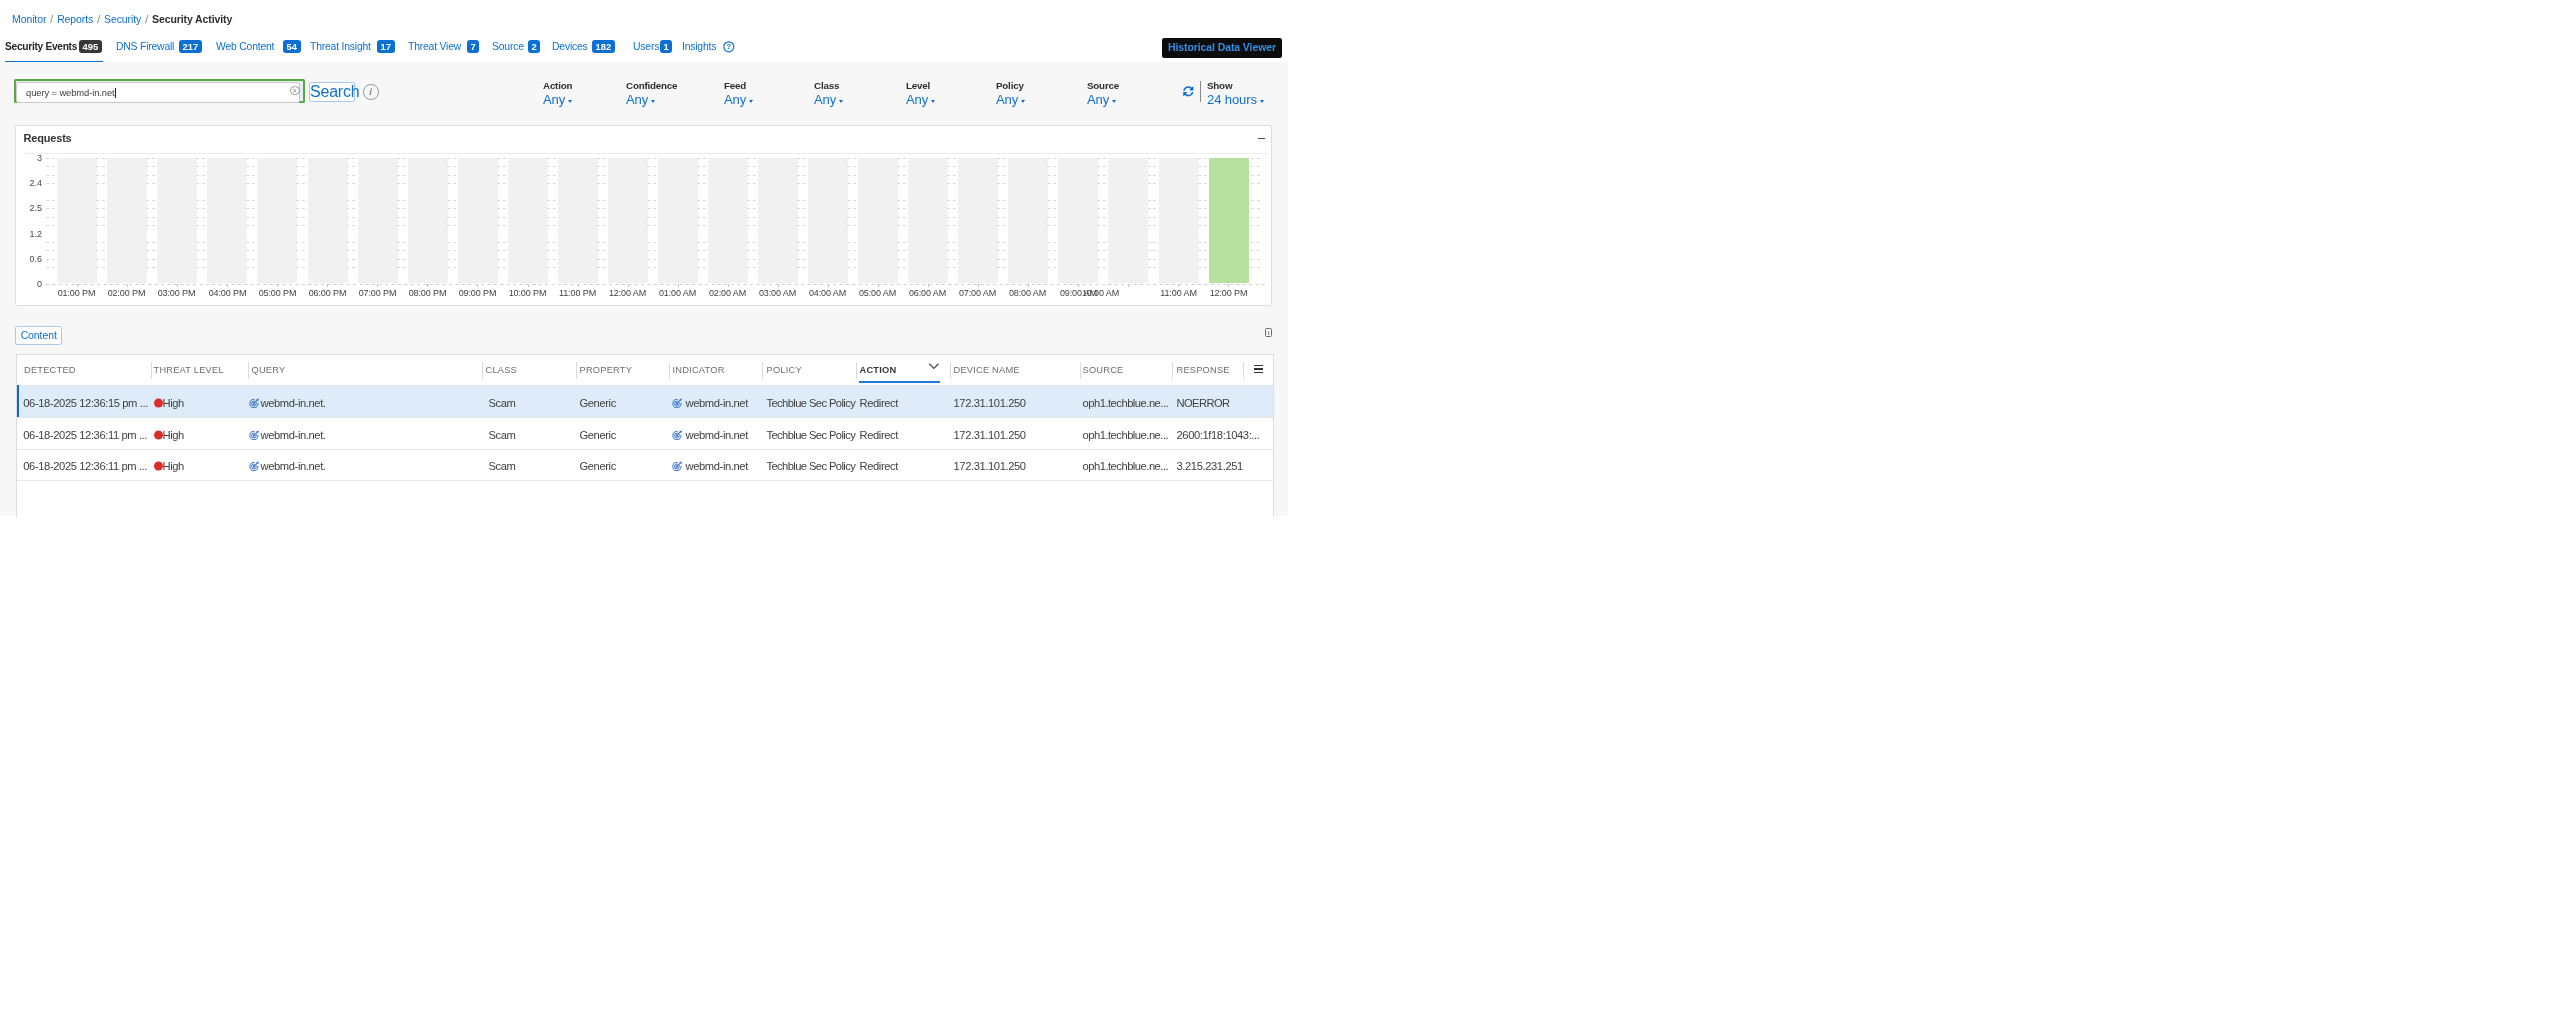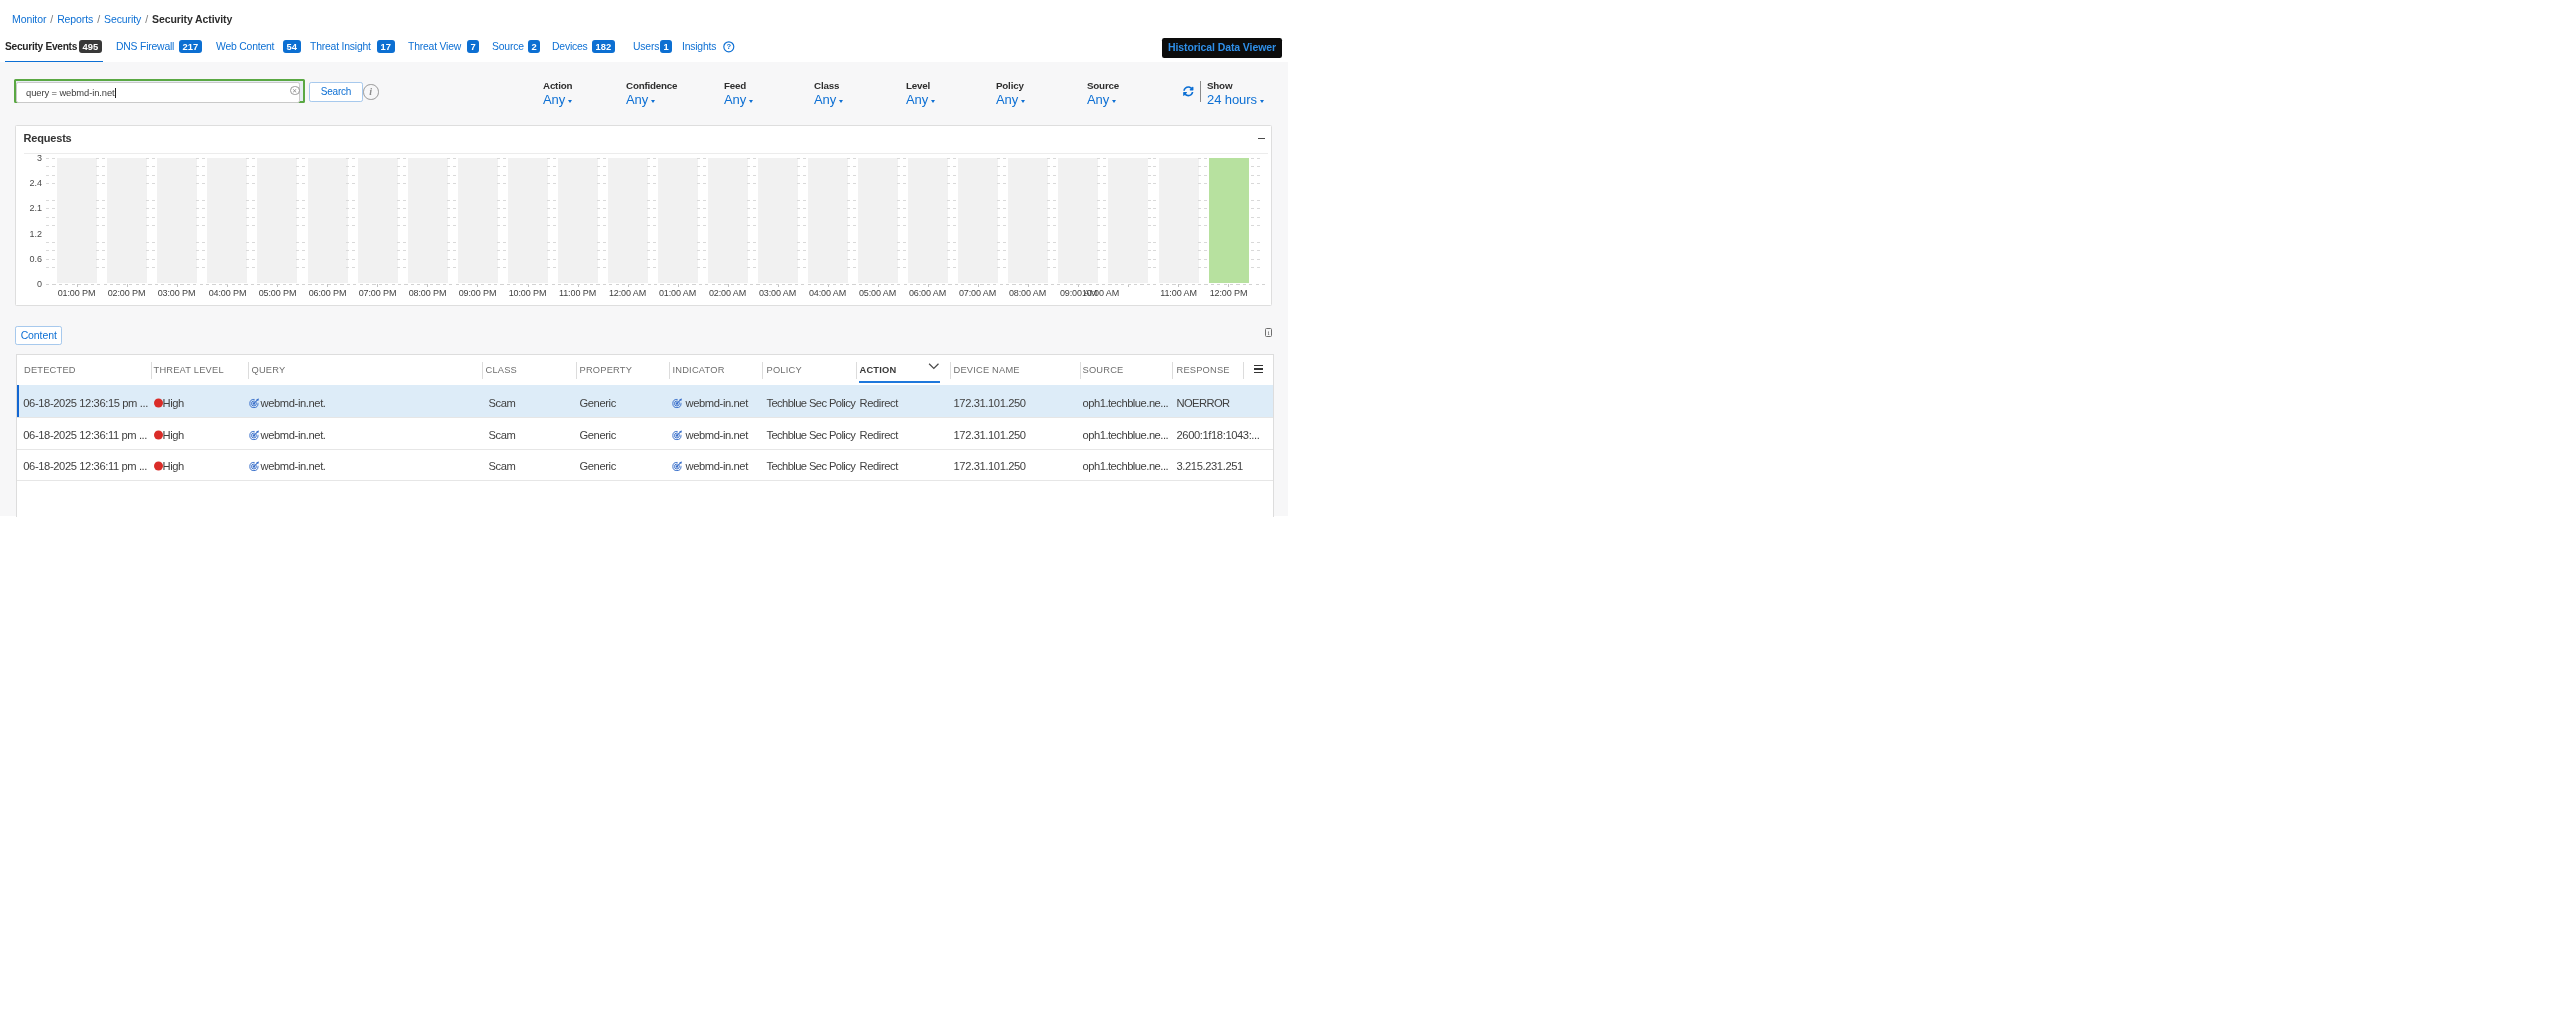--- a/index.html
+++ b/index.html
@@ -11,21 +11,21 @@
 .tab.active { color:#262626; font-weight:700; font-size:10.2px; letter-spacing:-0.3px; }
 .bdg { position:absolute; top:40px; background:#0c6fd2; color:#fff; font-size:9.4px; font-weight:700; border-radius:2.9px; padding:0.7px 3.6px 1.5px; line-height:11.2px; }
 .bdg.dark { background:#383838; }
 #tabline { position:absolute; left:5.1px; top:61px; width:98px; height:1.8px; background:#0c6fd4; }
 #hdv { position:absolute; left:1162px; top:38px; width:120px; height:19.6px; background:#0c0c0c; border-radius:2.2px; color:#2f8fe8; font-size:10.5px; letter-spacing:-0.1px; font-weight:700; text-align:center; line-height:19px; }
 #grey { position:absolute; left:0; top:62px; width:1288px; height:454px; background:#f7f7f8; }
 #greenbox { position:absolute; left:13.5px; top:79px; width:291px; height:24px; border:2.3px solid #5aa843; border-radius:1.5px; background:#e7edf4; }
 #sinput { position:absolute; left:0.6px; top:1.3px; width:284px; height:20.5px; background:#fff; border:0.7px solid #c9c9c9; border-radius:2.2px; font-size:9.4px; letter-spacing:-0.1px; color:#3c3c3c; line-height:19px; padding-left:9px; }
 #cursor { display:inline-block; width:0.7px; height:10.2px; background:#222; vertical-align:-1.8px; }
 #clearx { position:absolute; right:2.9px; top:4.7px; width:9.8px; height:9.8px; border:0.9px solid #9a9a9a; border-radius:50%; color:#8a8a8a; font-size:6.2px; line-height:8px; text-align:center; }
-#searchbtn { position:absolute; left:309px; top:82px; width:54px; height:20px; background:#fff; border:0.7px solid #a7c9ed; border-radius:2.2px; color:#0e70d4; font-size:10px; letter-spacing:-0.2px; font-weight:400; text-align:center; line-height:18.5px; }
+#searchbtn { position:absolute; left:309px; top:82px; width:46px; height:20px; background:#fff; border:0.7px solid #a7c9ed; border-radius:2.2px; color:#0e70d4; font-size:16px; letter-spacing:-0.2px; font-weight:400; text-align:center; line-height:18.5px; }
 #sinfo { position:absolute; left:363px; top:84px; width:15.5px; height:15.5px; border:1.2px solid #999; border-radius:50%; color:#8c8c8c; font-size:10.2px; font-weight:700; text-align:center; line-height:13px; font-family:"Liberation Serif",serif; font-style:italic; }
 .flabel { position:absolute; top:80px; font-size:9.8px; letter-spacing:-0.2px; font-weight:700; color:#2e2e2e; }
 .fany { position:absolute; top:92px; font-size:13px; letter-spacing:-0.1px; color:#0e70d4; }
 .caret { display:inline-block; width:0; height:0; border-left:2.6px solid transparent; border-right:2.6px solid transparent; border-top:3.3px solid #0e70d4; margin-left:2.9px; vertical-align:1.1px; }
 #fdivider { position:absolute; left:1200px; top:81px; width:0.9px; height:21px; background:#8a8a8a; }
 #panel { position:absolute; left:15px; top:125px; width:1257px; height:181px; background:#fff; border:0.7px solid #dedede; border-radius:1.5px; }
 #ptitle { position:absolute; left:23.6px; top:132px; font-size:11px; letter-spacing:-0.2px; font-weight:700; color:#333; }
 #pminus { position:absolute; left:1258px; top:138px; width:6.5px; height:1.3px; background:#4a4a4a; }
 #topline { position:absolute; left:23.6px; top:153px; width:1244px; height:0.7px; background:#ececec; }
 .ylab { position:absolute; right:1246px; width:29px; text-align:right; font-size:9px; color:#4a4a4a; }
@@ -100,21 +100,21 @@
     </svg>
 <div id="fdivider"></div>
 <div class="flabel" style="left:1207px">Show</div>
 <div class="fany" style="left:1207px">24 hours<span class="caret"></span></div>
 <div id="panel"></div>
 <div id="ptitle">Requests</div>
 <div id="pminus"></div>
 <div id="topline"></div>
 <div class="ylab" style="top:153px">3</div>
 <div class="ylab" style="top:178px">2.4</div>
-<div class="ylab" style="top:203px">2.1</div>
+<div class="ylab" style="top:203px">2.5</div>
 <div class="ylab" style="top:229px">1.2</div>
 <div class="ylab" style="top:254px">0.6</div>
 <div class="ylab" style="top:279px">0</div>
 
 <div class="bar" style="left:57px;background:#f1f1f1"></div>
 <div class="vdash" style="left:46px"></div>
 <div class="vdash" style="left:52px"></div>
 <div class="xtick" style="left:77px"></div>
 <div class="xlab" style="left:52px">01:00 PM</div>
 <div class="bar" style="left:107px;background:#f1f1f1"></div>

